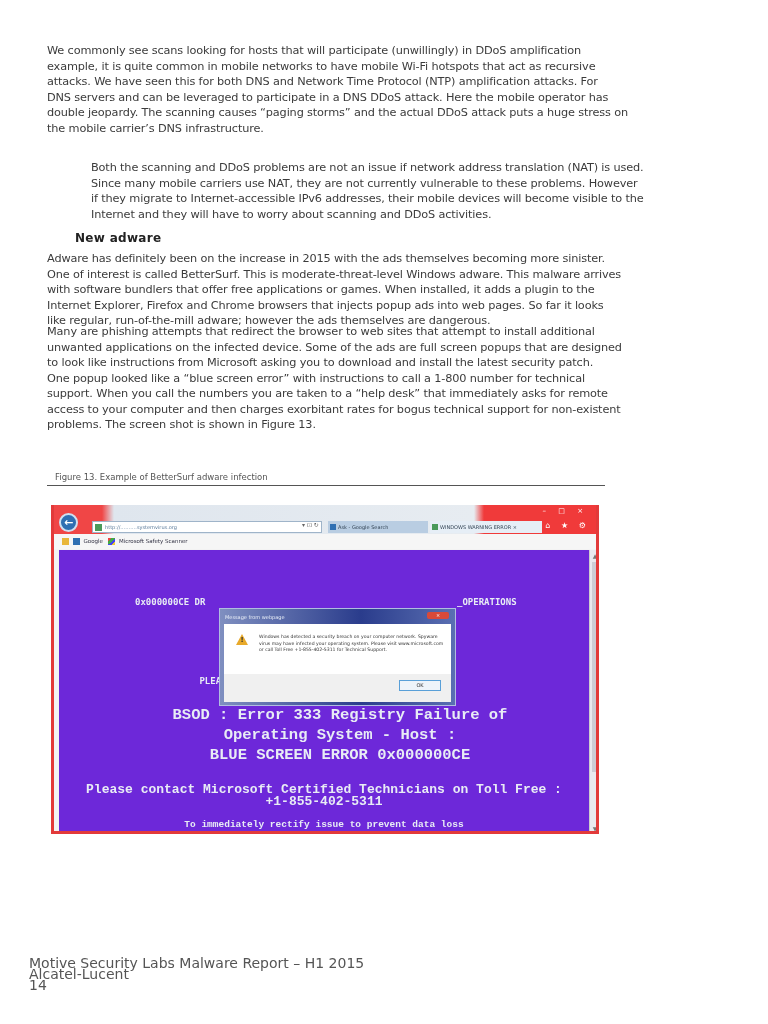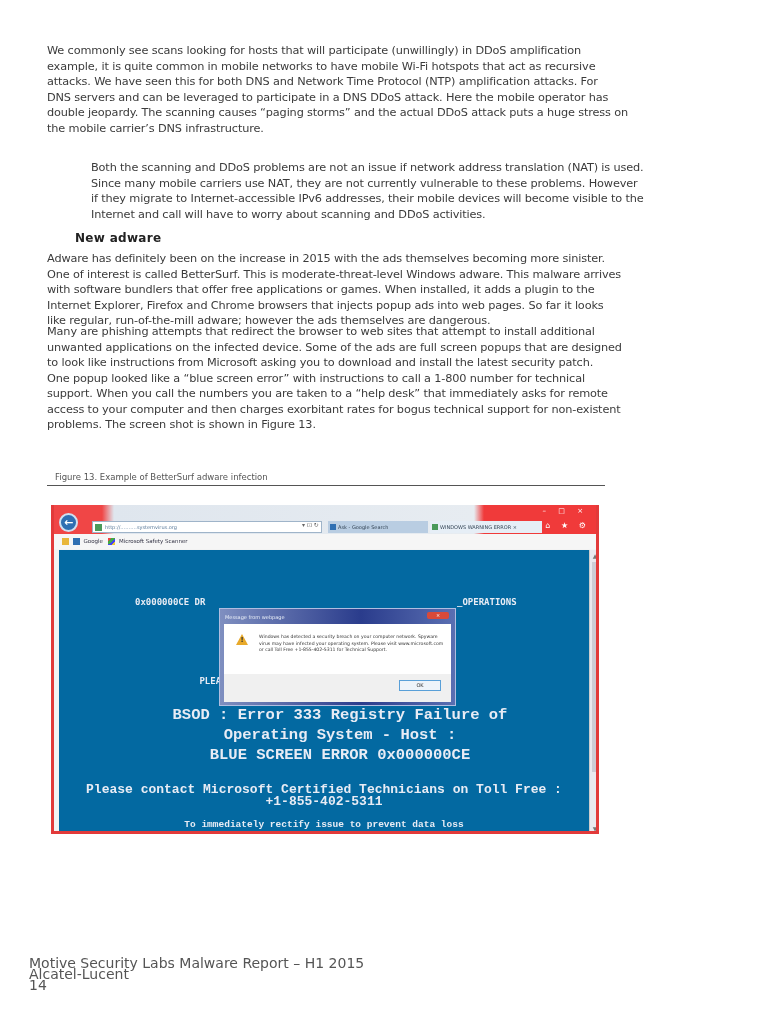--- a/index.html
+++ b/index.html
@@ -49,21 +49,21 @@
   .tab2 .ticon { background: #4a9a5a; }
   .winctl { position: absolute; right: 8px; top: 2px; font-size: 7px; color: #fff; letter-spacing: 5px; }
   .toolicons { position: absolute; right: 6px; top: 16px; font-size: 8px; color: #fff; letter-spacing: 4px; }
   .favbar {
     position: absolute; left: 0; top: 29px; width: 100%; height: 15px; background: #f6f6f6;
     font-size: 5.5px; line-height: 15px; padding-left: 8px; color: #334;
   }
   .favbar .fi { display: inline-block; width: 7px; height: 7px; vertical-align: middle; margin-right: 2px; }
   .page {
     position: absolute; left: 5px; top: 45px; width: 530px; height: 284px;
-    background: #0369a1; font-family: "DejaVu Serif", serif; color: #e8ecf5; text-align: center;
+    background: #6d28d9; font-family: "DejaVu Serif", serif; color: #e8ecf5; text-align: center;
   }
   .scrollbar {
     position: absolute; left: 535px; top: 45px; width: 10px; height: 284px; background: #e9e9ef; border-left: 1px solid #ccc;
   }
   .scrollbar .up, .scrollbar .down { position: absolute; left: 1px; width: 8px; font-size: 6px; color: #777; text-align: center; }
   .scrollbar .up { top: 2px; } .scrollbar .down { bottom: 2px; }
   .scrollbar .thumb { position: absolute; left: 2px; top: 12px; width: 6px; height: 210px; background: #cdcdd6; }
   .bsod-code-left { position: absolute; left: 76px; top: 47px; font-size: 9px; font-weight: bold; font-family: "DejaVu Sans Mono", monospace; }
   .bsod-code-right { position: absolute; left: 398px; top: 47px; font-size: 9px; font-weight: bold; font-family: "DejaVu Sans Mono", monospace; }
   .contact-caps { position: absolute; left: 0; width: 100%; top: 126px; font-size: 9px; font-weight: bold; font-family: "DejaVu Sans Mono", monospace; }
@@ -98,21 +98,21 @@
   <span class="line">attacks. We have seen this for both DNS and Network Time Protocol (NTP) amplification attacks. For</span>
   <span class="line">DNS servers and can be leveraged to participate in a DNS DDoS attack. Here the mobile operator has</span>
   <span class="line">double jeopardy. The scanning causes “paging storms” and the actual DDoS attack puts a huge stress on</span>
   <span class="line">the mobile carrier’s DNS infrastructure.</span>
 </div>
 
 <div class="para" style="top:160px;margin-left:44px;">
   <span class="line">Both the scanning and DDoS problems are not an issue if network address translation (NAT) is used.</span>
   <span class="line">Since many mobile carriers use NAT, they are not currently vulnerable to these problems. However</span>
   <span class="line">if they migrate to Internet-accessible IPv6 addresses, their mobile devices will become visible to the</span>
-  <span class="line">Internet and call will have to worry about scanning and DDoS activities.</span>
+  <span class="line">Internet and they will have to worry about scanning and DDoS activities.</span>
 </div>
 
 <div class="heading">New adware</div>
 
 <div class="para" style="top:251px;">
   <span class="line">Adware has definitely been on the increase in 2015 with the ads themselves becoming more sinister.</span>
   <span class="line">One of interest is called BetterSurf. This is moderate-threat-level Windows adware. This malware arrives</span>
   <span class="line">with software bundlers that offer free applications or games. When installed, it adds a plugin to the</span>
   <span class="line">Internet Explorer, Firefox and Chrome browsers that injects popup ads into web pages. So far it looks</span>
   <span class="line">like regular, run-of-the-mill adware; however the ads themselves are dangerous.</span>

